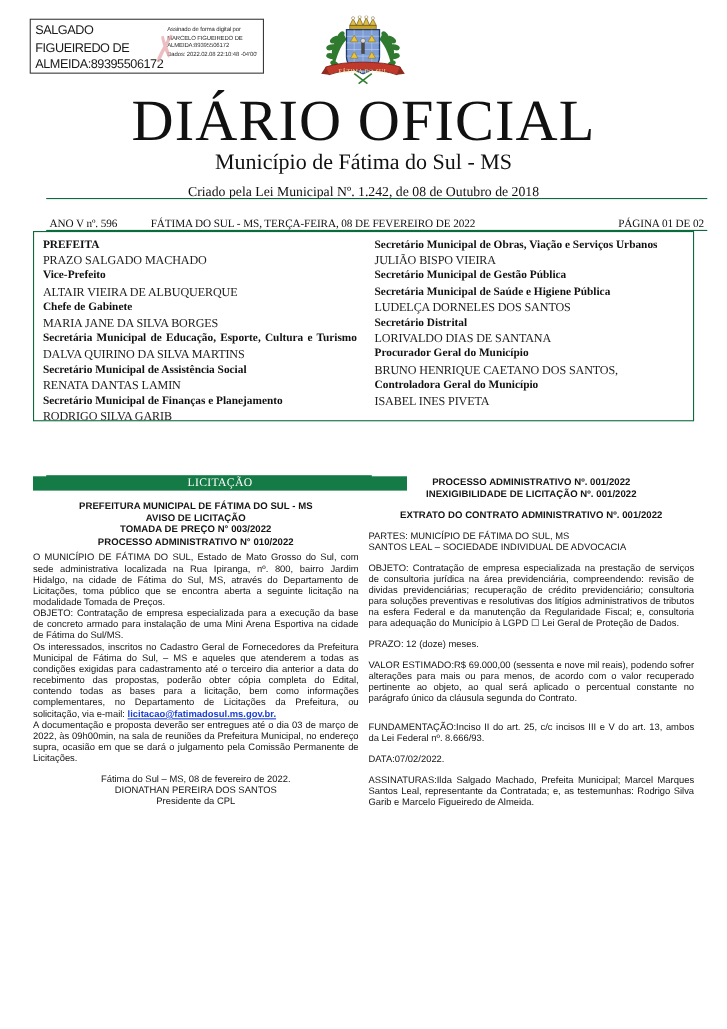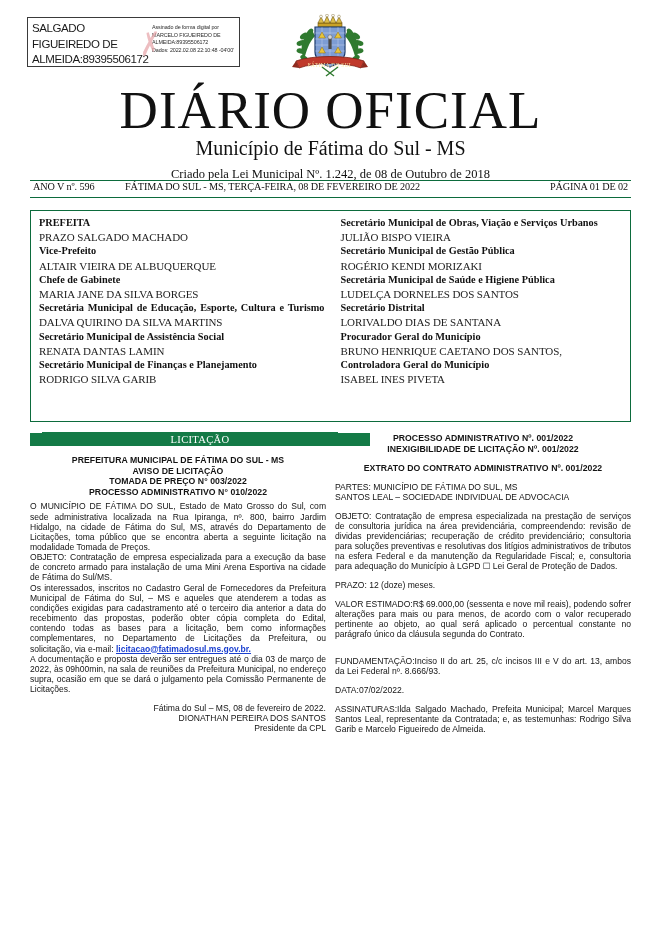--- a/index.html
+++ b/index.html
@@ -105,45 +105,45 @@
     font-family: "Liberation Serif", serif;
     font-size: 12.5px;
     line-height: 16px;
     margin-top: 6px;
     color: #111;
   }
 
   
   .issue-bar {
     position: absolute;
-    left: 30px;
+    left: 42px;
     top: 180px;
     width: 601px;
     border-top: 1.6px solid #0c6b3c;
     border-bottom: 1.6px solid #0c6b3c;
-    height: 18px;
+    height: 30px;
     display: flex;
-    align-items: flex-start;
+    align-items: flex-end;
     font-family: "Liberation Serif", serif;
     font-size: 10.2px;
     letter-spacing: -0.1px;
     color: #111;
     box-sizing: border-box;
   }
   .issue-ano { padding-left: 3px; width: 92px; }
   .issue-mid { flex: 1; }
   .issue-pag { text-align: right; padding-right: 3px; }
 
   
   .officials {
     position: absolute;
     left: 30px;
     top: 210px;
     width: 601px;
-    height: 212px;
+    height: 173px;
     border: 1.4px solid #0c6b3c;
     box-sizing: border-box;
     display: flex;
   }
   .off-col {
     box-sizing: border-box;
     padding: 5px 6px 0 8px;
     width: 50%;
   }
   .off-col.right { padding-left: 10px; }
@@ -207,21 +207,21 @@
   .ctr-bold {
     text-align: center;
     font-weight: bold;
     font-size: 8.7px;
     line-height: 10.6px;
     letter-spacing: 0.05px;
   }
   .p { margin: 0; text-align: justify; }
   .gap { height: 8.5px; }
   .gap-sm { height: 4px; }
-  .center { text-align: right; }
+  .center { text-align: center; }
   .email {
     color: #1a3fd0;
     text-decoration: underline;
     font-weight: bold;
   }
 </style>
 </head>
 <body>
 
 <div class="page">
@@ -326,21 +326,20 @@
       <div class="off-name">DALVA QUIRINO DA SILVA MARTINS</div>
       <div class="off-role">Secretário Municipal de Assistência Social</div>
       <div class="off-name">RENATA DANTAS LAMIN</div>
       <div class="off-role">Secretário Municipal de Finanças e Planejamento</div>
       <div class="off-name">RODRIGO SILVA GARIB</div>
     </div>
     <div class="off-col right">
       <div class="off-role">Secretário Municipal de Obras, Viação e Serviços Urbanos</div>
       <div class="off-name">JULIÃO BISPO VIEIRA</div>
       <div class="off-role">Secretário Municipal de Gestão Pública</div>
-      <div class="off-name">ROGÉRIO KENDI MORIZAKI</div>
       <div class="off-role">Secretária Municipal de Saúde e Higiene Pública</div>
       <div class="off-name">LUDELÇA DORNELES DOS SANTOS</div>
       <div class="off-role">Secretário Distrital</div>
       <div class="off-name">LORIVALDO DIAS DE SANTANA</div>
       <div class="off-role">Procurador Geral do Município</div>
       <div class="off-name">BRUNO HENRIQUE CAETANO DOS SANTOS,</div>
       <div class="off-role">Controladora Geral do Município</div>
       <div class="off-name">ISABEL INES PIVETA</div>
     </div>
   </div>

